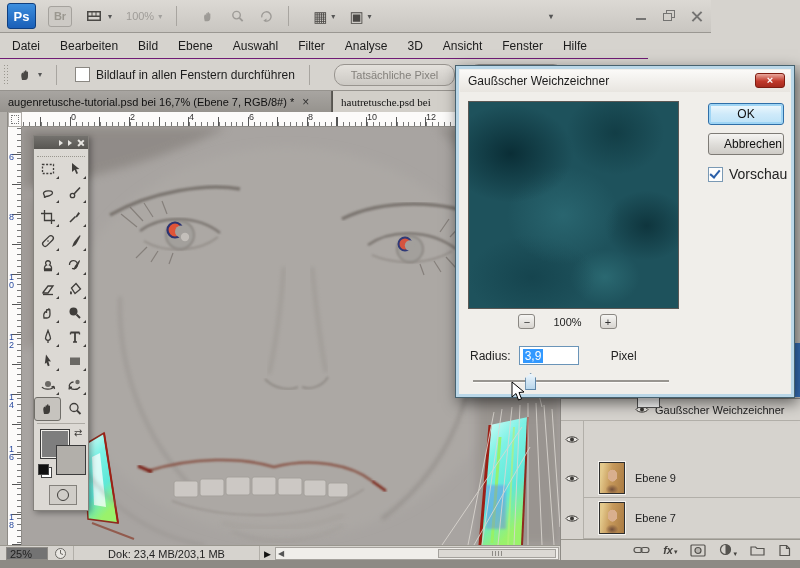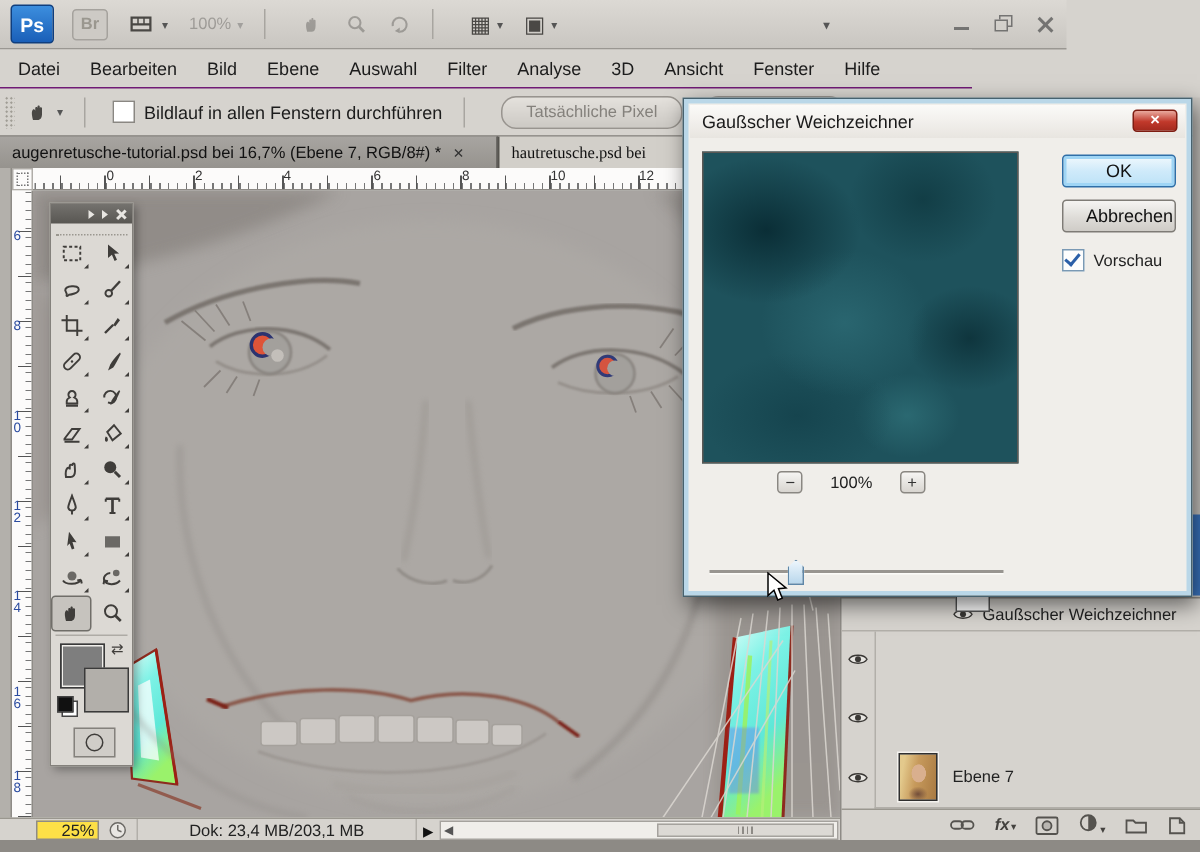--- a/index.html
+++ b/index.html
@@ -135,21 +135,21 @@
       radial-gradient(60px 50px at 85% 60%,rgba(12,48,56,.85),rgba(12,48,56,0) 70%),
       radial-gradient(90px 60px at 30% 85%,rgba(20,66,76,.85),rgba(20,66,76,0) 70%),
       radial-gradient(50px 40px at 65% 85%,rgba(48,114,122,.7),rgba(48,114,122,0) 70%);}
   .btn-ok{position:absolute;left:252px;top:37px;width:76px;height:22px;border-radius:3px;
     border:1px solid #2f6fa8;box-shadow:inset 0 0 0 2px #9fd5f5;
     background:linear-gradient(#f1f9fd,#cfeafa 50%,#bce2f7);
     display:flex;align-items:center;justify-content:center;font-size:12px;color:#111;box-sizing:border-box;}
   .btn-cancel{position:absolute;left:252px;top:67px;width:76px;height:22px;border-radius:3px;
     border:1px solid #7e7b76;background:linear-gradient(#f5f4f2,#dedcd8 55%,#cfccc7);
     display:flex;align-items:center;justify-content:center;font-size:12px;color:#111;box-sizing:border-box;padding-left:14px;}
-  .chk-preview{position:absolute;left:252px;top:100px;display:flex;align-items:center;font-size:11px;}
+  .chk-preview{position:absolute;left:252px;top:100px;display:flex;align-items:center;font-size:14px;}
   .chk-on{width:13px;height:13px;background:#fdfdfd;border:1px solid #7a99b4;margin-right:6px;position:relative;}
   .chk-on::after{content:"";position:absolute;left:3px;top:0px;width:4px;height:8px;
     border-right:2px solid #2b5fa8;border-bottom:2px solid #2b5fa8;transform:rotate(40deg);}
   .zoom-row{position:absolute;left:0;top:248px;width:223px;display:flex;align-items:center;justify-content:center;gap:18px;font-size:11px;}
   .zbtn{width:17px;height:15px;border:1px solid #8a8782;border-radius:3px;
     background:linear-gradient(#f6f5f3,#d8d5d0);display:flex;align-items:center;justify-content:center;
     font-size:11px;color:#333;box-sizing:border-box;}
   .radius-row{position:absolute;left:14px;top:280px;display:flex;align-items:center;font-size:12px;}
   .radius-input{width:60px;height:19px;background:#fff;border:1px solid #6a94b8;
     margin-left:8px;display:flex;align-items:center;padding-left:3px;box-sizing:border-box;}
@@ -187,22 +187,22 @@
       linear-gradient(100deg,#e3c98c 12%,#c79a5c 45%,#a97a42 100%);}
   .lp-bottom{position:absolute;left:0;bottom:0;width:240px;height:21px;border-top:1px solid #9a978f;
     display:flex;align-items:center;justify-content:flex-end;gap:13px;padding-right:10px;box-sizing:border-box;}
   .lp-bottom svg{stroke:#55534f;fill:none;stroke-width:1.2;}
   .fx-label{font-style:italic;font-weight:bold;font-size:11px;color:#44423f;}
   .mini-caret{font-size:7px;color:#44423f;margin-left:1px;}
 
   
   .statusbar{left:0;top:545px;width:560px;height:16px;background:#d6d3ce;
     border-top:1px solid #9a978f;display:flex;align-items:center;font-size:11px;box-sizing:border-box;z-index:11;}
-  .st-zoom{width:42px;height:13px;background:#fde047;border:1px solid #8e8b86;margin-left:24px;
-    display:flex;align-items:center;padding-left:16px;box-sizing:border-box;}
+  .st-zoom{width:42px;height:13px;background:#737373;border:1px solid #8e8b86;margin-left:6px;
+    display:flex;align-items:center;padding-left:3px;box-sizing:border-box;}
   .st-icon{margin:0 6px;}
   .st-doc{width:185px;text-align:center;border-left:1px solid #b2afa9;border-right:1px solid #b2afa9;height:100%;
     display:flex;align-items:center;justify-content:center;}
   .st-arrow{margin:0 4px;font-size:9px;color:#111;}
   .hscroll{flex:1;height:13px;background:#f0eeea;border:1px solid #a5a29d;margin-right:1px;
     position:relative;box-sizing:border-box;}
   .hs-left{position:absolute;left:2px;top:0;font-size:8px;color:#555;line-height:12px;}
   .hs-thumb{position:absolute;right:2px;top:1px;width:118px;height:9px;background:#dcd9d4;
     border:1px solid #a5a29d;box-sizing:border-box;}
   .hs-grip{position:absolute;left:50%;top:1px;margin-left:-5px;width:10px;height:5px;
@@ -323,21 +323,21 @@
     <span class="rt-n" style="left:286px">8</span>
     <span class="rt-n" style="left:345px">10</span>
     <span class="rt-n" style="left:404px">12</span>
   </div>
   <div class="abs ruler-left">
     <span class="rl-n" style="top:26px">6</span>
     <span class="rl-n" style="top:86px">8</span>
     <span class="rl-n" style="top:146px">10</span>
     <span class="rl-n" style="top:206px">12</span>
     <span class="rl-n" style="top:266px">14</span>
-    <span class="rl-n" style="top:330px">16</span>
+    <span class="rl-n" style="top:318px">16</span>
     <span class="rl-n" style="top:386px">18</span>
   </div>
   <div class="abs left-strip"></div>
 
   <div class="abs canvas">
     <svg width="538" height="418" viewBox="0 0 538 418">
       <defs>
         <filter id="b1">
             <feGaussianBlur stdDeviation="0.8"></feGaussianBlur>
           </filter>
@@ -613,20 +613,24 @@
           <circle cx="7" cy="4.5" r="2" fill="#3a3835"></circle>
         </svg>
     </div>
 
     <div class="lp-eye" style="top:73px">
       <svg width="14" height="9" viewBox="0 0 14 9">
           <path d="M1 4.5 C3 1,11 1,13 4.5 C11 8,3 8,1 4.5 Z" fill="#e8e6e2" stroke="#3a3835" stroke-width="1"></path>
           <circle cx="7" cy="4.5" r="2" fill="#3a3835"></circle>
         </svg>
     </div>
+    <div class="lp-row" style="top:60px;height:39px">
+      <div class="thumb thumb-face"></div>
+      <span>Ebene 9</span>
+    </div>
 
     <div class="lp-eye" style="top:113px">
       <svg width="14" height="9" viewBox="0 0 14 9">
           <path d="M1 4.5 C3 1,11 1,13 4.5 C11 8,3 8,1 4.5 Z" fill="#e8e6e2" stroke="#3a3835" stroke-width="1"></path>
           <circle cx="7" cy="4.5" r="2" fill="#3a3835"></circle>
         </svg>
     </div>
     <div class="lp-row" style="top:99px;height:41px">
       <div class="thumb thumb-face"></div>
       <span>Ebene 7</span>
@@ -665,20 +669,27 @@
     <div class="btn-ok">OK</div>
     <div class="btn-cancel">Abbrechen</div>
     <div class="chk-preview">
       <span class="chk-on"></span>
       <span>Vorschau</span>
     </div>
     <div class="zoom-row">
       <div class="zbtn">−</div>
       <span>100%</span>
       <div class="zbtn">+</div>
+    </div>
+    <div class="radius-row">
+      <span>Radius:</span>
+      <div class="radius-input">
+        <span>3,9</span>
+      </div>
+      <span class="radius-unit">Pixel</span>
     </div>
     <div class="slider">
       <div class="track"></div>
       <div class="thumb" id="slider-thumb" style="left: calc(21% - 5px);"></div>
     </div>
     <svg class="cursor" width="16" height="22" viewBox="0 0 16 22">
       <path d="M1 1 L1 16 L5 12.5 L7.5 19 L10.5 17.8 L8 11.5 L13 11 Z" fill="#fff" stroke="#000" stroke-width="1"></path>
     </svg>
   </div>
 

